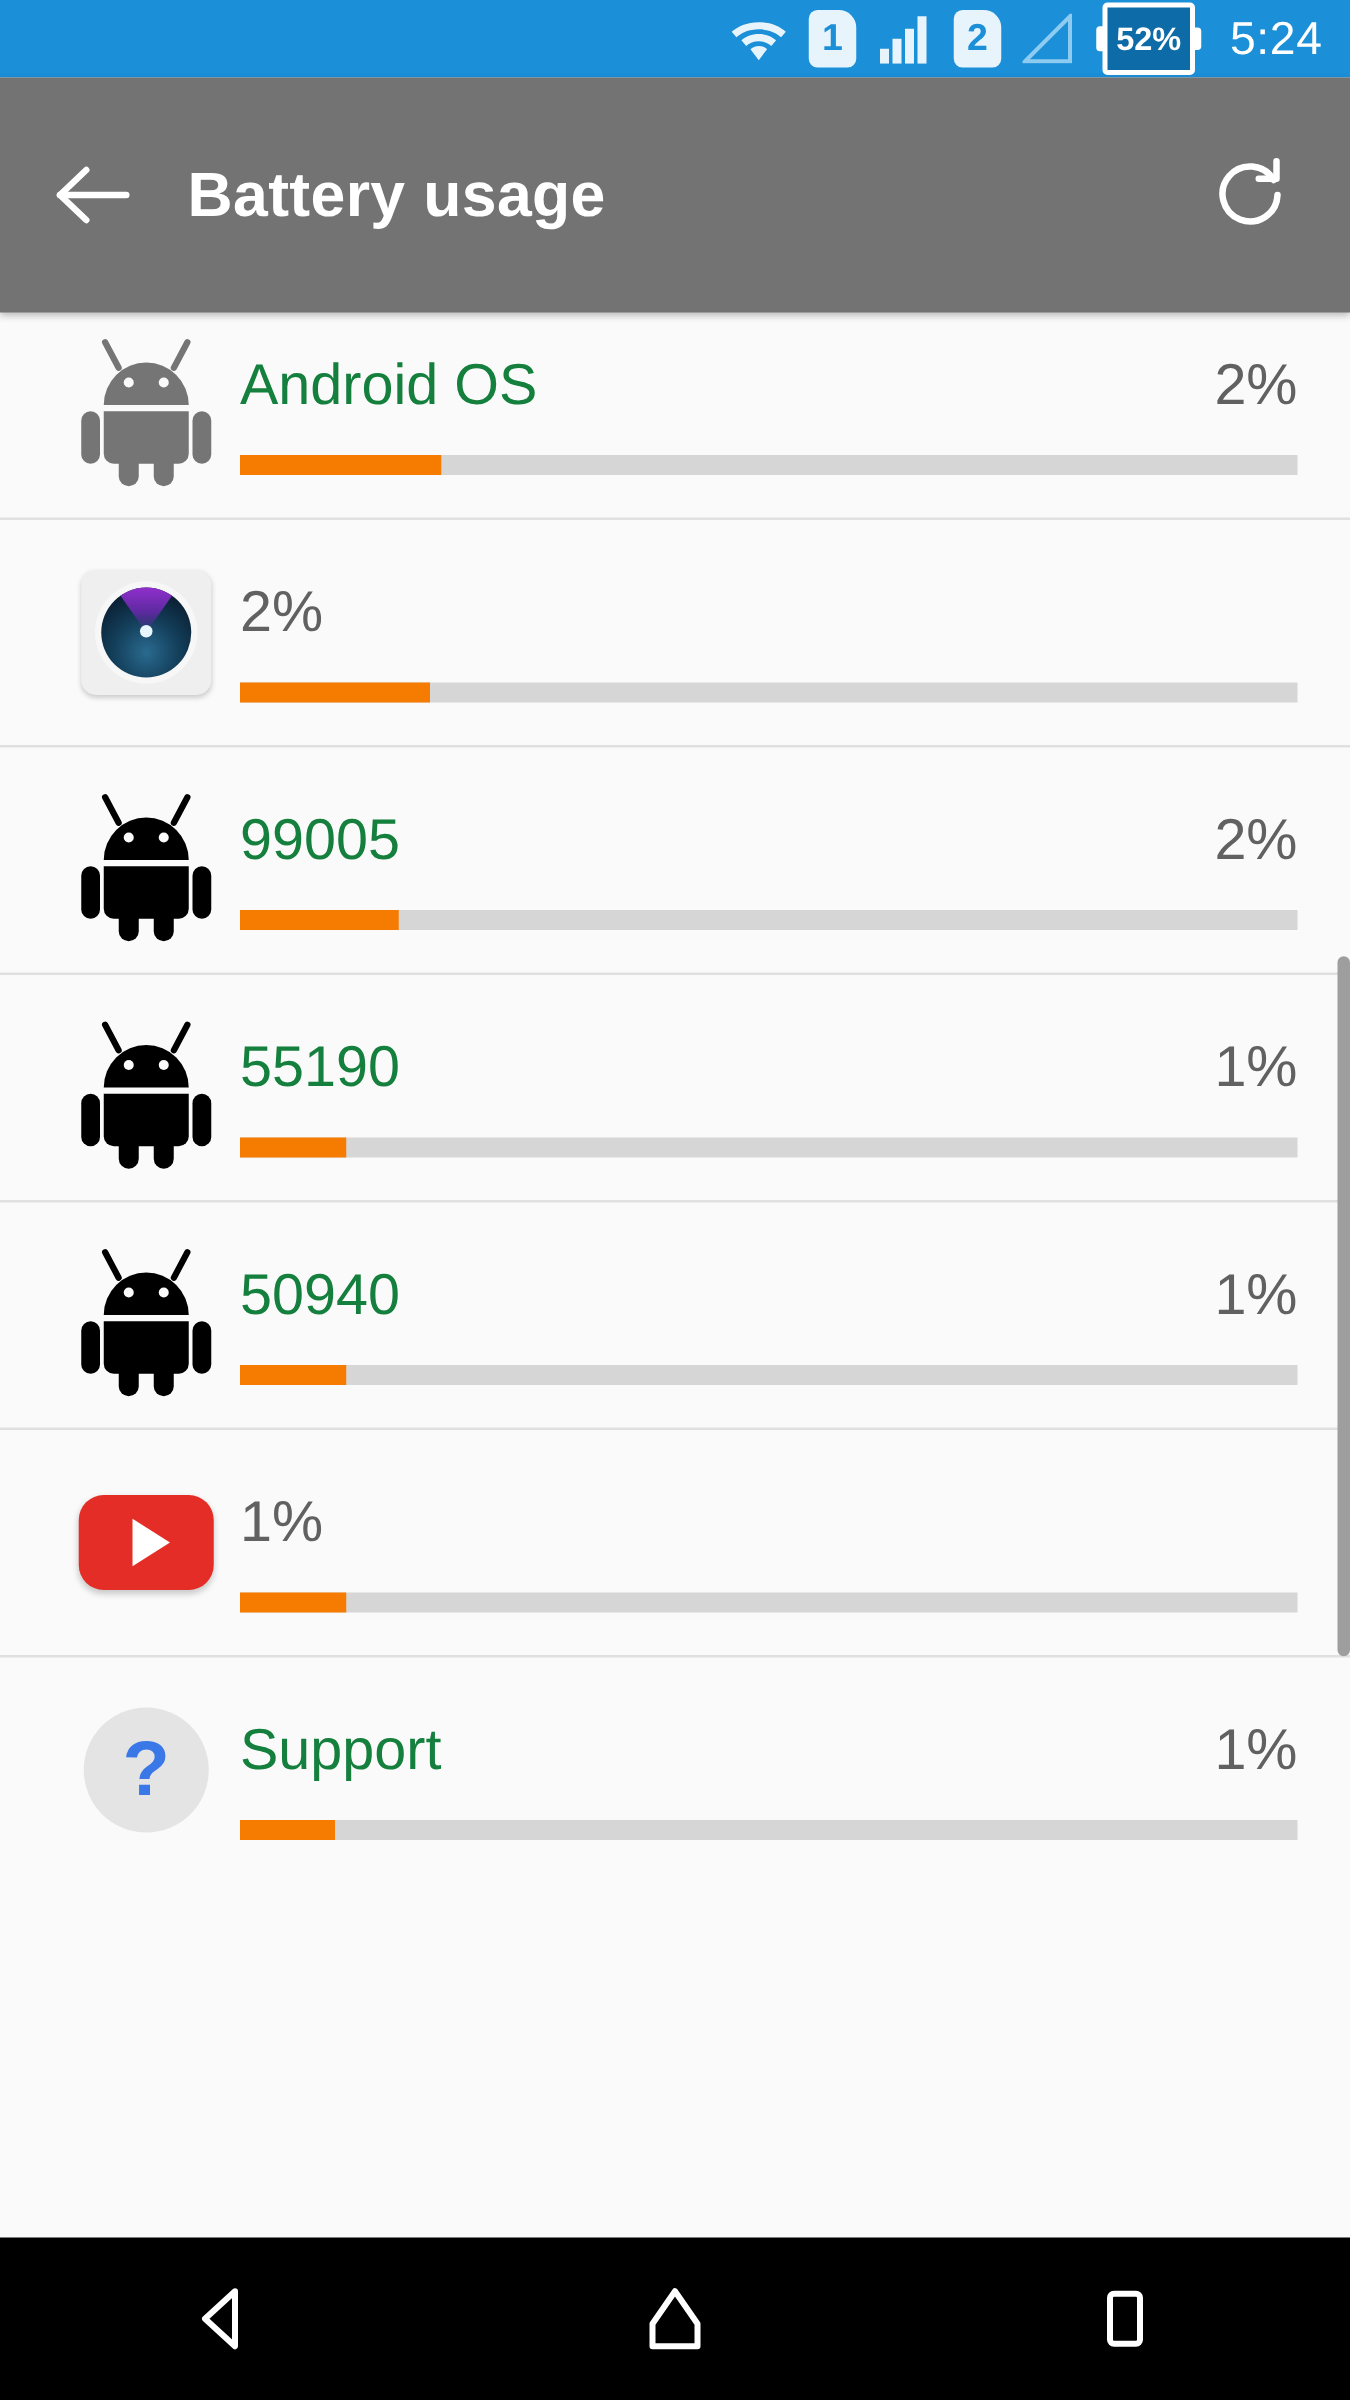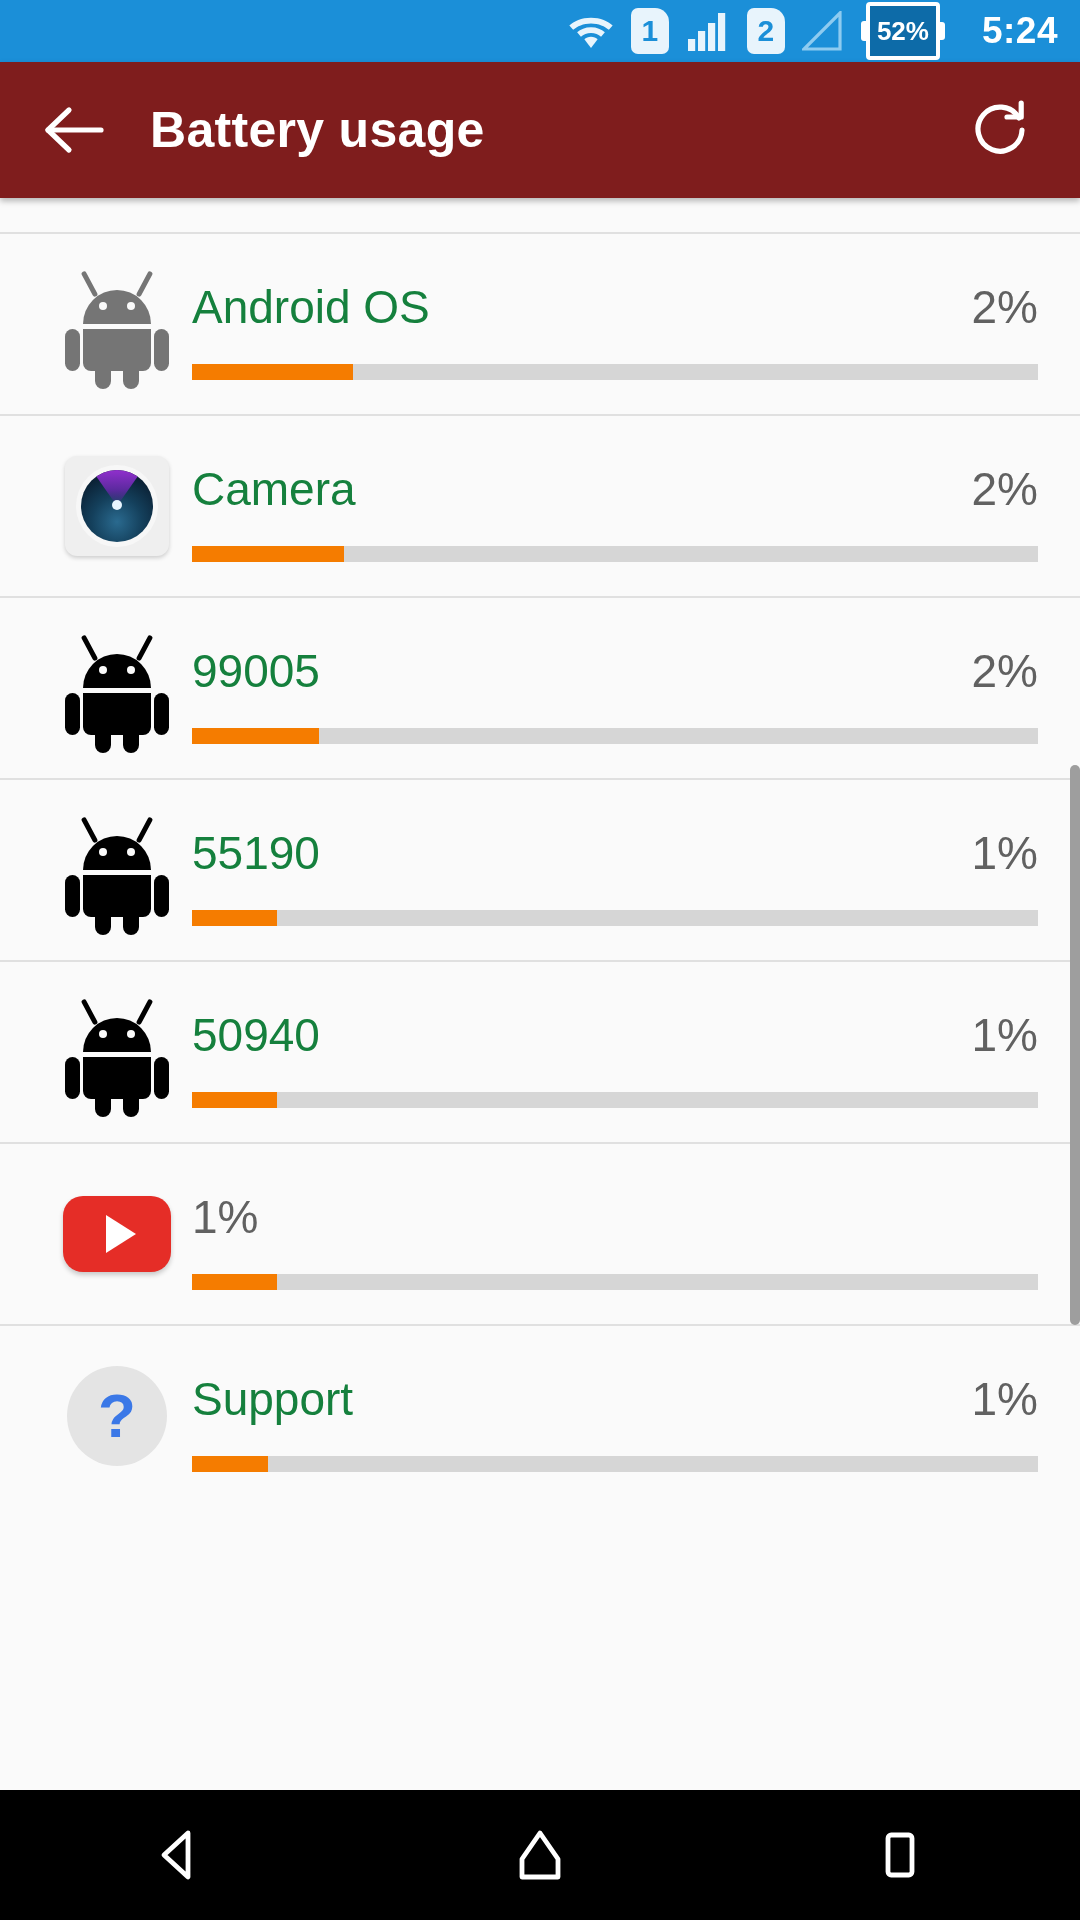--- a/index.html
+++ b/index.html
@@ -30,25 +30,25 @@
   }
   .batt-body {
     border:4px solid #fff; border-radius:4px;
     height:58px; padding:0 7px;
     display:flex; align-items:center; justify-content:center;
     background:#0d6ba8;
     color:#fff; font-size:26px; font-weight:bold; line-height:1;
   }
   .batt-cap { width:6px; height:18px; background:#fff; border-radius:0 3px 3px 0; margin-left:-1px; }
   .batt-nub { width:7px; height:20px; background:#fff; margin-right:-2px; border-radius:3px 0 0 3px;}
-  .clock { color:#fff; font-size:37px; font-weight:bold; letter-spacing:0.5px; margin-left:20px; }
+  .clock { color:#fff; font-size:37px; font-weight:normal; letter-spacing:0.5px; margin-left:6px; }
 
   
   .appbar {
-    height:136px; background:#7f1d1d;
+    height:188px; background:#737373;
     display:flex; align-items:center;
     box-shadow:0 3px 6px rgba(0,0,0,0.28);
     position:relative; z-index:5;
   }
   .back-btn { width:72px; height:72px; margin-left:38px; display:flex; align-items:center; justify-content:center; }
   .appbar-title {
     color:#fff; font-size:50px; font-weight:bold;
     margin-left:40px; letter-spacing:0.3px;
   }
   .refresh-btn { position:absolute; right:42px; width:74px; height:74px; display:flex; align-items:center; justify-content:center; }
@@ -253,21 +253,20 @@
       <div class="row-inner">
         <div class="icon-cell">
           <div class="cam-icon">
               <div class="cam-ring">
                 <div class="cam-lens"></div>
               </div>
             </div>
         </div>
         <div class="body-cell">
           <div class="label-line">
-            <span class="app-name">Camera</span>
             <span class="app-pct">2%</span>
           </div>
           <div class="bar-track" style="background: rgb(214, 214, 214);">
             <div class="bar-fill" style="width: 18%; background: rgb(245, 124, 0);"></div>
           </div>
         </div>
       </div>
     </div>
 
     <div class="row">

